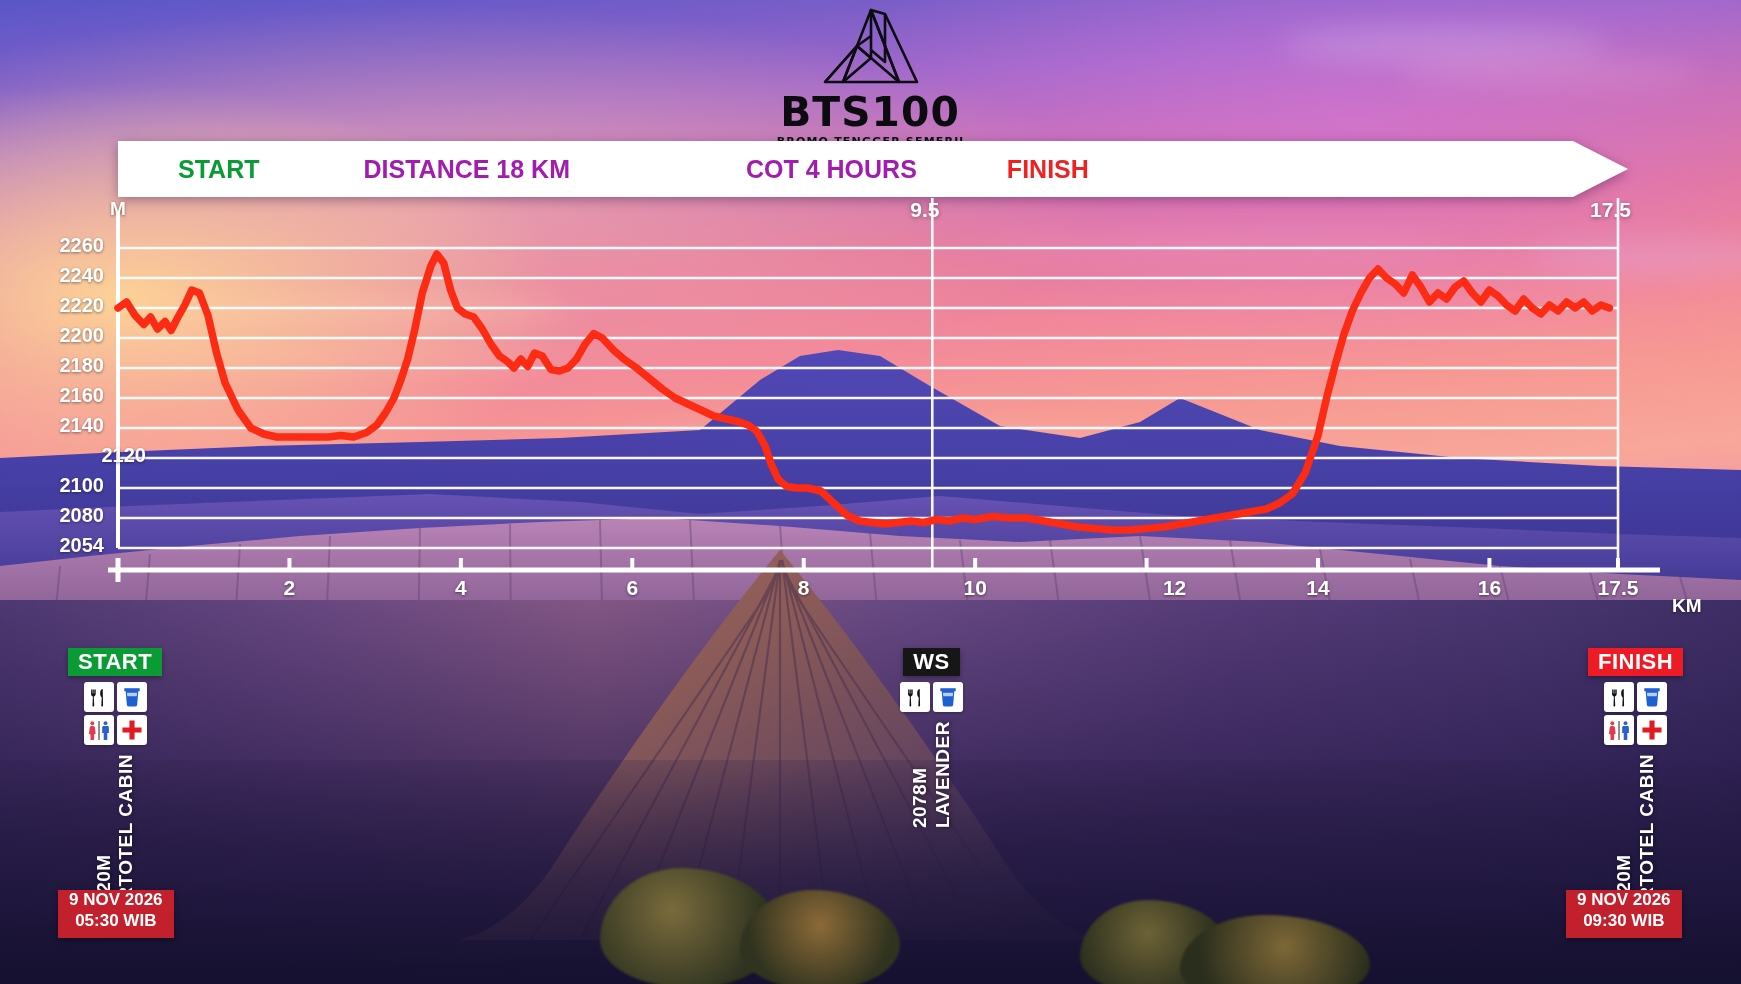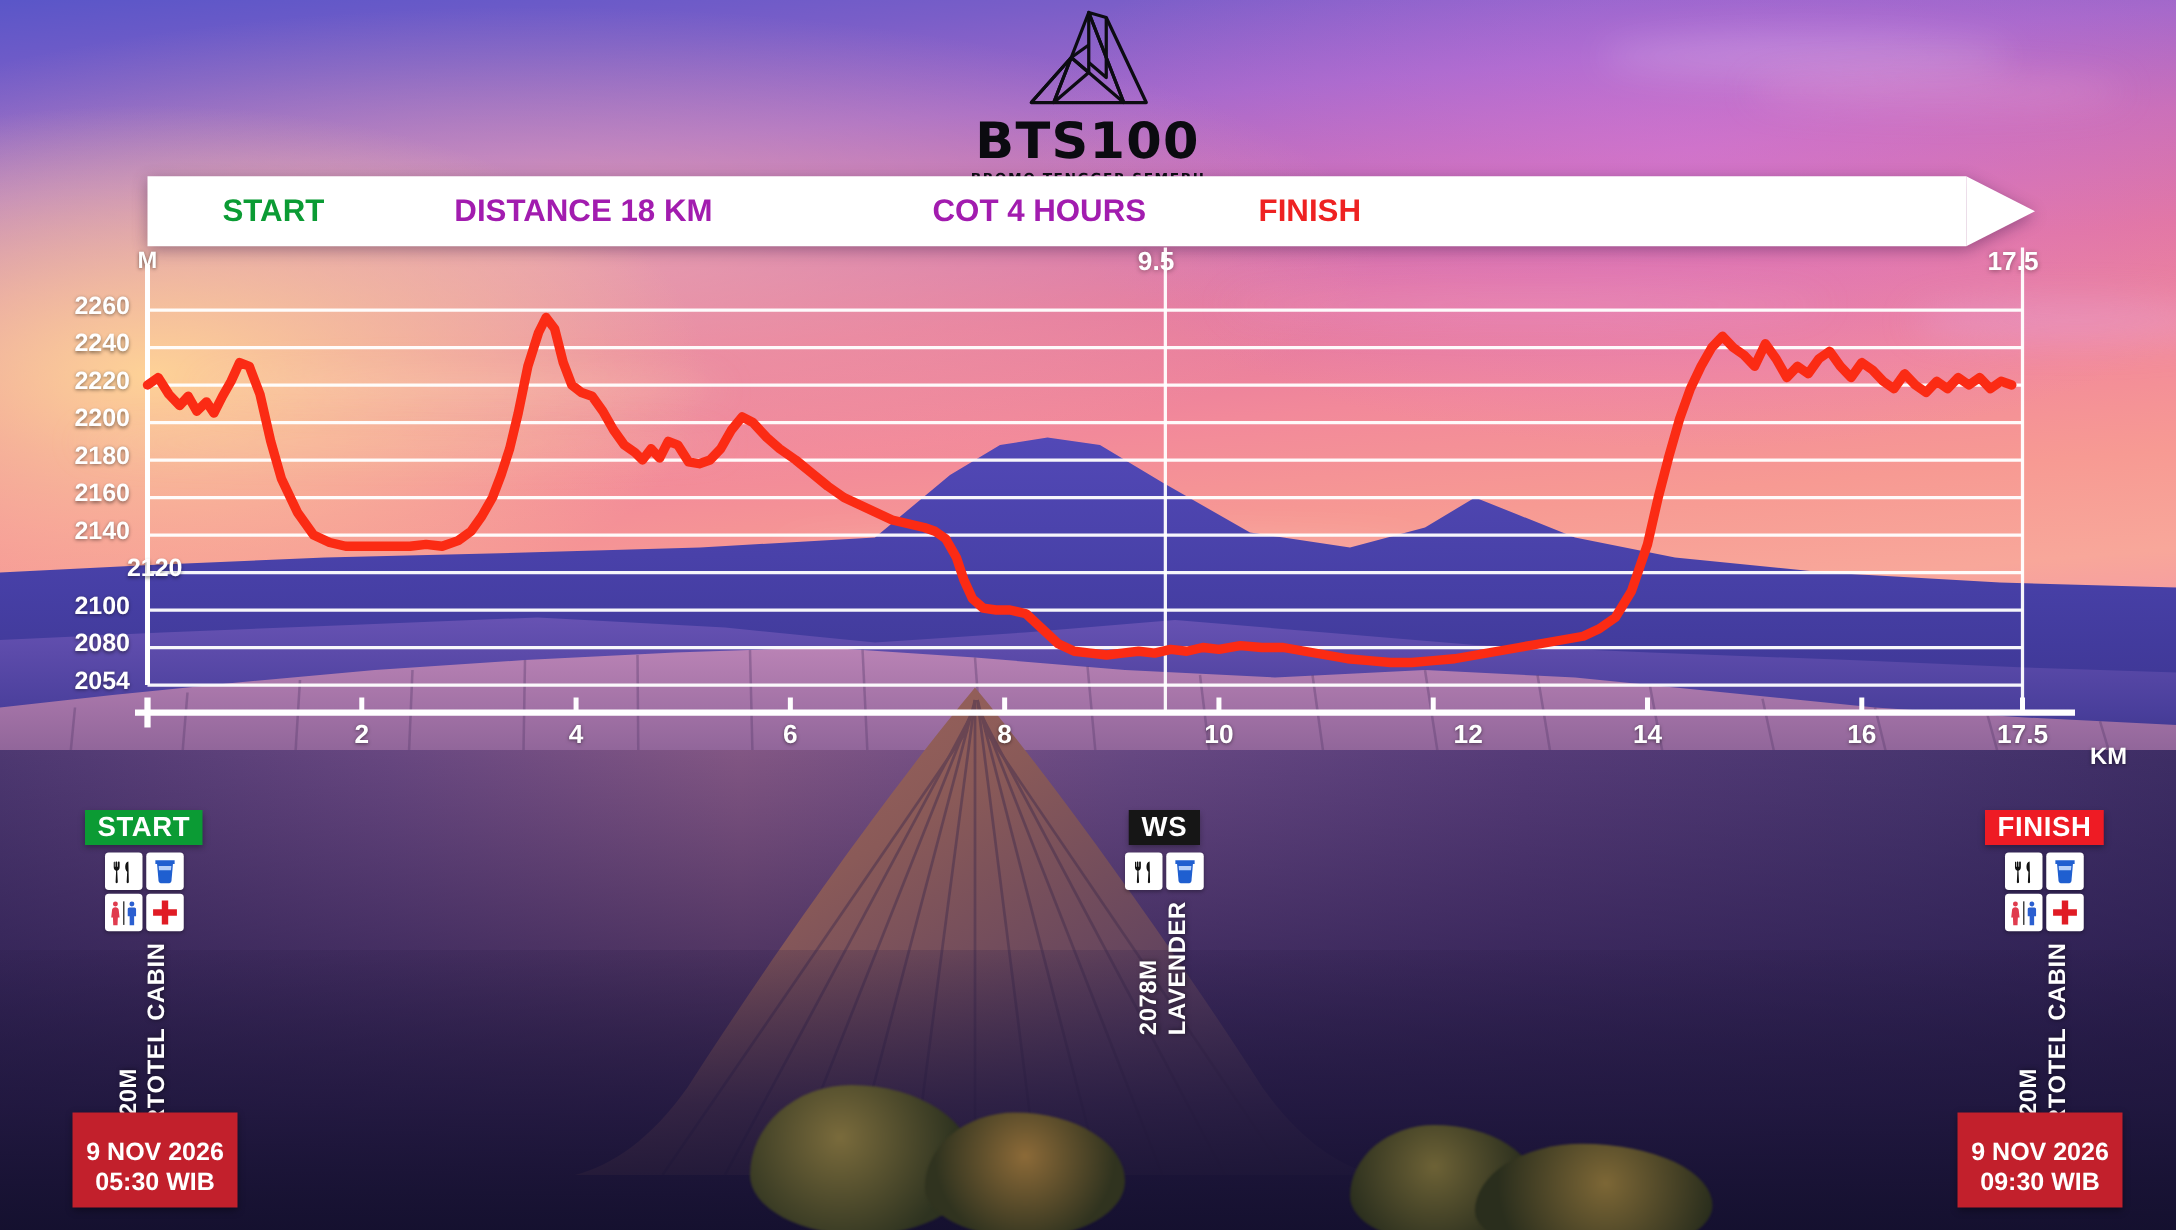--- a/index.html
+++ b/index.html
@@ -121,22 +121,22 @@
       box-shadow:0 1px 3px rgba(0,0,0,.3);}
   .ic svg{display:block;}
   .cp-name{
     margin-top:9px;color:#fff;font-weight:800;font-size:19px;letter-spacing:.5px;white-space:nowrap;
     writing-mode:vertical-rl;transform:rotate(180deg);text-shadow:0 1px 4px rgba(0,0,0,.55);
     line-height:1.18;
   }
   .cp-stack{display:flex;flex-direction:row-reverse;}
 
   .timebox{
-    position:absolute;background:#c2202c;color:#fff;font-weight:800;font-size:20px;
-    padding:20px 11px 7px;line-height:1.22;text-align:center;
+    position:absolute;background:#c2202c;color:#fff;font-weight:800;font-size:17px;
+    padding:0 11px 7px;line-height:1.22;text-align:center;
     box-shadow:0 2px 6px rgba(0,0,0,.4);white-space:nowrap;
   }
 </style>
 </head>
 <body>
 
 <div id="stage">
 
   <div class="bg-sky"></div>
   <div class="cloud c1"></div>

